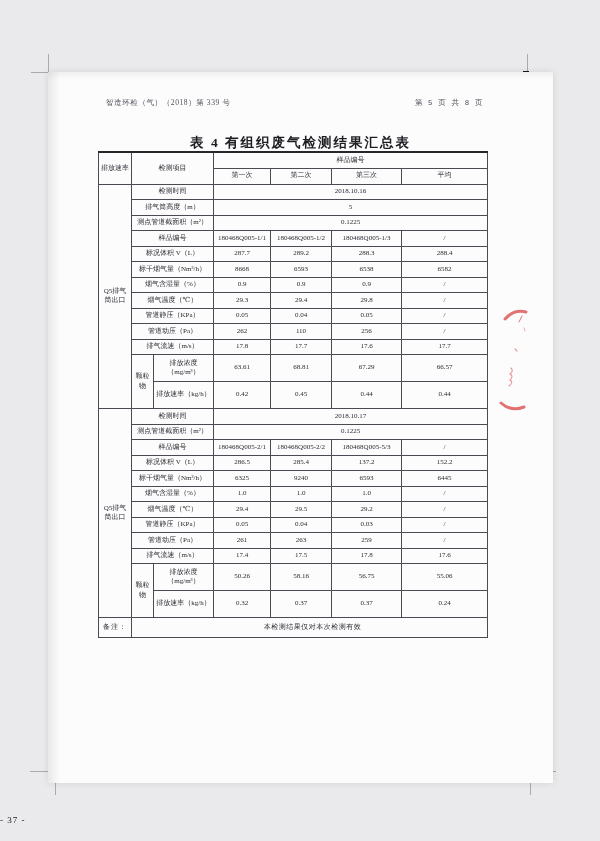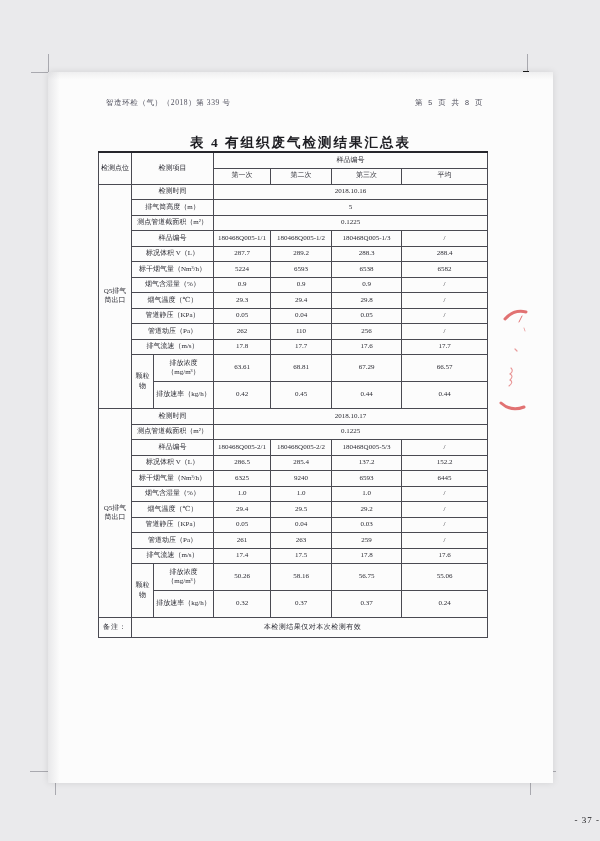--- a/index.html
+++ b/index.html
@@ -49,21 +49,21 @@
   }
   table.results tr { height:15.5px; }
   table.results tr.hdr-row { height:16px; }
   table.results tr.tall { height:27px; }
   table.results tr.remark-row { height:20px; }
   .point-cell, .corner-cell { word-break:break-all; line-height:1.9; }
   .group-cell { word-break:break-all; line-height:2.1; }
   .remark-label { font-weight:bold; letter-spacing:1px; }
   .remark-text { text-align:center; padding-left:8px !important; letter-spacing:0.5px; }
   .page-number {
-    position:absolute; left:0; top:815px; width:100%; text-align:right;
+    position:absolute; left:0; top:815px; width:100%; text-align:left;
     font-size:9px; color:#17171a; letter-spacing:1px;
   }
   .red-note { position:absolute; left:498px; top:302px; width:36px; height:112px; }
 </style>
 </head>
 <body>
 
 <div class="crop" style="left:48px; top:54px; width:1px; height:34px;"></div>
 <div class="crop" style="left:31px; top:72px; width:26px; height:1px;"></div>
 <div class="crop" style="left:527px; top:54px; width:1px; height:21px;"></div>
@@ -85,21 +85,21 @@
         <col style="width:33px">
           <col style="width:22px">
           <col style="width:60px">
         <col style="width:57px">
           <col style="width:61px">
           <col style="width:70px">
           <col style="width:86px">
       </colgroup>
       <tbody id="tbody">
           <tr class="hdr-row">
-            <th rowspan="2" class="corner-cell">检测点位</th>
+            <th rowspan="2" class="corner-cell">排放速率</th>
             <th rowspan="2" colspan="2">检测项目</th>
             <th colspan="4">样品编号</th>
           </tr>
           <tr class="hdr-row">
             <th>第一次</th>
             <th>第二次</th>
             <th>第三次</th>
             <th>平均</th>
           </tr>
           <tr>
@@ -124,21 +124,21 @@
           </tr>
           <tr>
             <td colspan="2">标况体积 V（L）</td>
             <td>287.7</td>
             <td>289.2</td>
             <td>288.3</td>
             <td>288.4</td>
           </tr>
           <tr>
             <td colspan="2">标干烟气量（Nm³/h）</td>
-            <td>5224</td>
+            <td>8668</td>
             <td>6593</td>
             <td>6538</td>
             <td>6582</td>
           </tr>
           <tr>
             <td colspan="2">烟气含湿量（%）</td>
             <td>0.9</td>
             <td>0.9</td>
             <td>0.9</td>
             <td>/</td>

